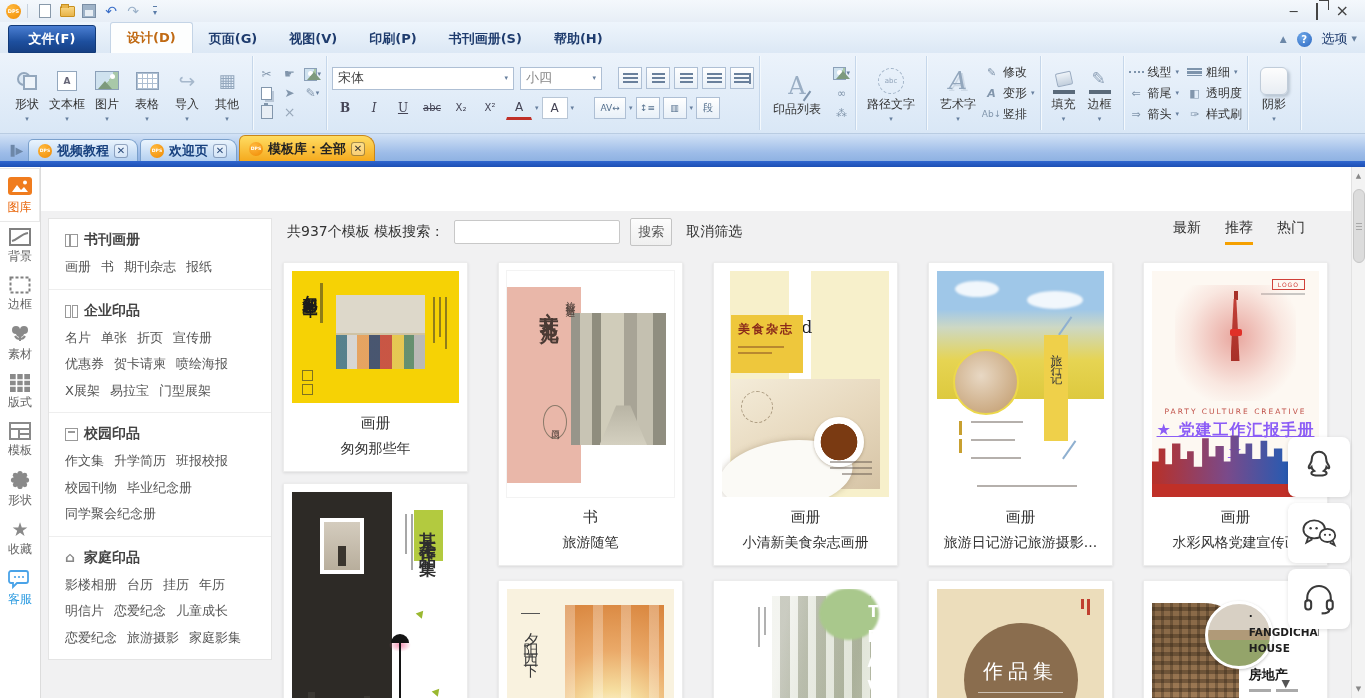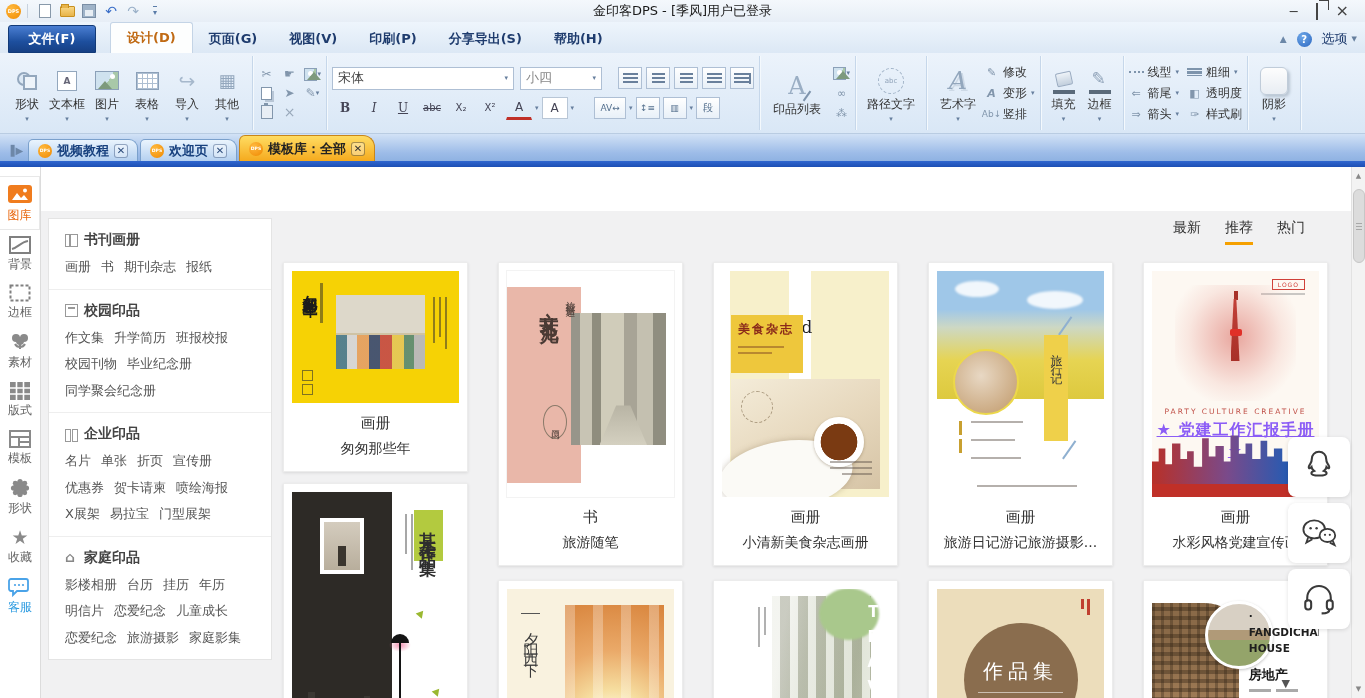--- a/index.html
+++ b/index.html
@@ -108,21 +108,21 @@
     color:#17407e;font-weight:bold;font-size:13px;}
   .doctab.active{height:25px;background:linear-gradient(#ffdc62,#f5aa1e);border-color:#c8861a;color:#222;border-radius:6px 12px 0 0;}
   .dpsbadge{width:14px;height:14px;border-radius:50%;background:radial-gradient(circle at 35% 30%,#ffb93e,#ef8800);color:#fff;
     font-size:4.5px;font-weight:bold;display:flex;align-items:center;justify-content:center;flex:none;}
   .tabclose{font-size:10px;font-weight:bold;color:#2a4a7a;border:1px solid rgba(40,70,120,.45);border-radius:3px;
     width:12px;height:12px;line-height:11px;text-align:center;background:rgba(255,255,255,.35);}
   .doctab.active .tabclose{color:#333;border-color:rgba(80,60,10,.5);}
   #bluestrip{position:absolute;left:0;top:161px;width:100%;height:6px;background:linear-gradient(#2f66cf,#1c4fb4);}
 
   
-  #leftrail{position:absolute;left:0;top:167px;width:41px;bottom:0;background:#fff;border-right:1px solid #dcdcdc;box-sizing:border-box;padding-top:9px;}
+  #leftrail{position:absolute;left:0;top:167px;width:41px;bottom:0;background:#fff;border-right:1px solid #dcdcdc;box-sizing:border-box;padding-top:1px;}
   .railitem{display:flex;flex-direction:column;align-items:center;gap:2px;padding:6px 0 5px;color:#666;font-size:12px;}
   .railitem.active{color:#e8650a;border:1px solid #e8e8e8;border-left:none;background:#fff;}
   .railitem.service{color:#2a9ae0;}
   .railstar{font-size:19px;color:#8a8a8a;line-height:1;}
 
   
   #breadcrumb{position:absolute;left:41px;top:167px;right:14px;height:44px;background:#fff;display:flex;align-items:center;box-sizing:border-box;padding:0 18px 0 24px;}
   #crumbtext{font-size:14px;color:#444;}
   #bcright{margin-left:auto;display:flex;align-items:center;gap:12px;}
   #welcome{font-size:14px;color:#333;}
@@ -289,35 +289,34 @@
         <span class="folder-sh"></span>
       </div>
     <div class="qicon">
         <span class="disk-sh"></span>
       </div>
     <div class="qicon undo-g">↶</div>
     <div class="qicon redo-g">↷</div>
     <div class="qicon">
         <span class="qmore">▾</span>
       </div>
-    <div class="title">金印客DPS - [季风]用户已登录</div>
     <div class="winbtns">
       <span class="winbtn">─</span>
       <span class="winbtn"><span class="restore-sh"></span></span>
       <span class="winbtn" style="font-size:16px">×</span>
     </div>
   </div>
 
   <div id="menubar">
     <div id="filebtn">文件(F)</div>
     <div class="menutab active">设计(D)</div>
     <div class="menutab">页面(G)</div>
     <div class="menutab">视图(V)</div>
     <div class="menutab">印刷(P)</div>
-    <div class="menutab">分享导出(S)</div>
+    <div class="menutab">书刊画册(S)</div>
     <div class="menutab">帮助(H)</div>
     <div id="menuright">
       <span class="chev-up">▲</span>
       <span class="helpdot">?</span>
       <span id="optionsbtn">
           <span>选项</span>
           <span class="dar">▼</span>
         </span>
     </div>
   </div>
@@ -683,49 +682,49 @@
         <div class="clinks">
           <span>画册</span>
           <span>书</span>
           <span>期刊杂志</span>
           <span>报纸</span>
         </div>
       </div>
 
       <div class="csec">
         <div class="hd">
-            <span class="cicon school"></span>
-            <span>校园印品</span>
-          </div>
-        <div class="clinks">
-          <span>作文集</span>
-          <span>升学简历</span>
-          <span>班报校报</span>
-          <span>校园刊物</span>
-          <span>毕业纪念册</span>
-          <span>同学聚会纪念册</span>
-        </div>
-      </div>
-
-      <div class="csec">
-        <div class="hd">
             <span class="cicon biz"></span>
             <span>企业印品</span>
           </div>
         <div class="clinks">
           <span>名片</span>
           <span>单张</span>
           <span>折页</span>
           <span>宣传册</span>
           <span>优惠券</span>
           <span>贺卡请柬</span>
           <span>喷绘海报</span>
           <span>X展架</span>
           <span>易拉宝</span>
           <span>门型展架</span>
+        </div>
+      </div>
+
+      <div class="csec">
+        <div class="hd">
+            <span class="cicon school"></span>
+            <span>校园印品</span>
+          </div>
+        <div class="clinks">
+          <span>作文集</span>
+          <span>升学简历</span>
+          <span>班报校报</span>
+          <span>校园刊物</span>
+          <span>毕业纪念册</span>
+          <span>同学聚会纪念册</span>
         </div>
       </div>
 
       <div class="csec">
         <div class="hd">
             <span class="cicon home">⌂</span>
             <span>家庭印品</span>
           </div>
         <div class="clinks">
           <span>影楼相册</span>
@@ -735,20 +734,26 @@
           <span>明信片</span>
           <span>恋爱纪念</span>
           <span>儿童成长</span>
           <span>恋爱纪念</span>
           <span>旅游摄影</span>
           <span>家庭影集</span>
         </div>
       </div>
     </div>
 
+    <div id="searchrow">
+      <span id="counttext">共937个模板 模板搜索：</span>
+      <input id="searchinput" value="" style="">
+      <span id="searchbtn">搜索</span>
+      <span id="cancelfilter">取消筛选</span>
+    </div>
     <div id="sorts">
       <span class="sortitem">最新</span>
       <span class="sortitem active">推荐</span>
       <span class="sortitem">热门</span>
     </div>
 
     <div class="card" style="left:242px;top:51px">
       <div class="cv cv1">
         <div class="vt vtext">匆匆那些年</div>
         <div class="vt2"></div>

